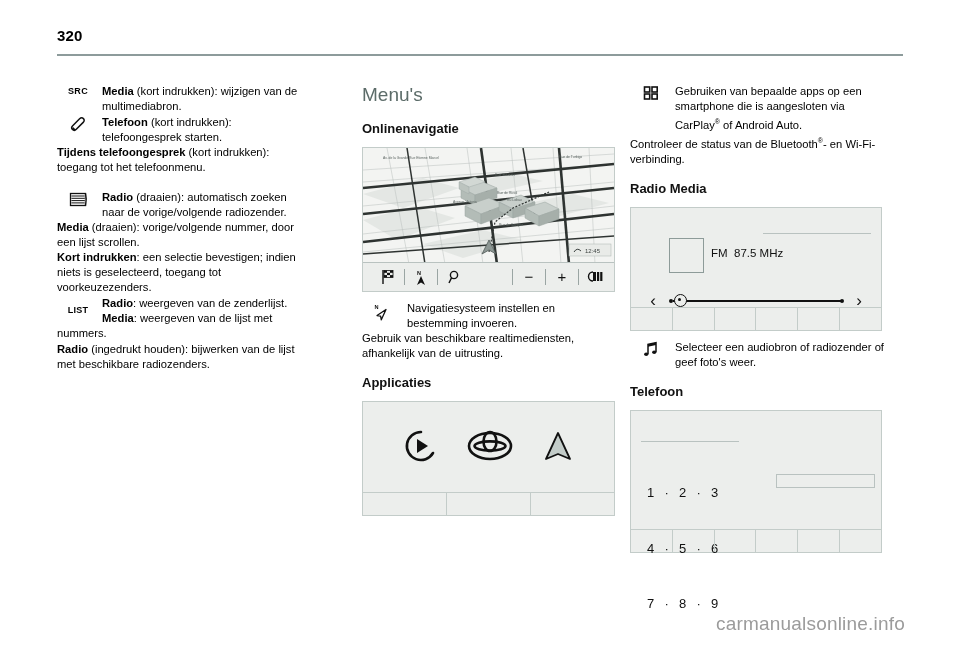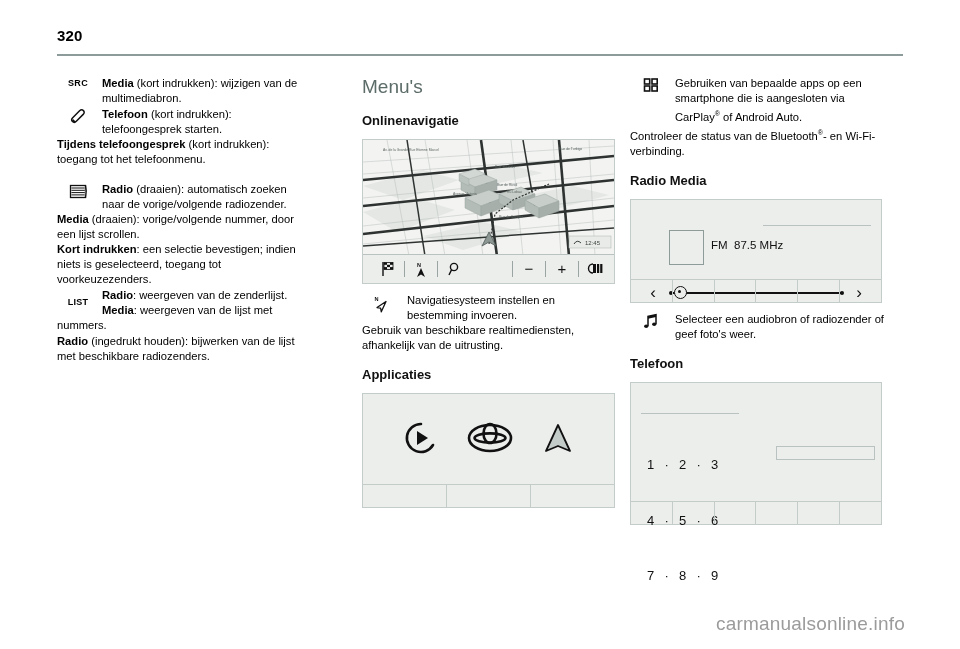--- a/index.html
+++ b/index.html
@@ -34,21 +34,21 @@
     left: 57px;
     top: 54px;
     width: 846px;
     height: 2px;
     background: #8d9b9b;
   }
 
   
   .col {
     position: absolute;
-    top: 76px;
+    top: 84px;
     width: 253px;
     font-size: 11.2px;
     line-height: 15.1px;
   }
   .col-left  { left: 57px;  }
   .col-mid   { left: 362px; }
   .col-right { left: 630px; width: 262px; }
 
   p { margin: 0; }
   b { font-weight: bold; }
@@ -175,21 +175,21 @@
     display: flex;
     align-items: center;
     justify-content: space-around;
     padding: 0 26px;
     box-sizing: border-box;
   }
 
   
   .radio-screen {
     width: 252px;
-    height: 104px;
+    height: 124px;
     margin-bottom: 9px;
   }
   .radio-toprule {
     position: absolute;
     right: 10px;
     top: 25px;
     width: 108px;
     height: 1px;
     background: #b9c2c0;
   }

